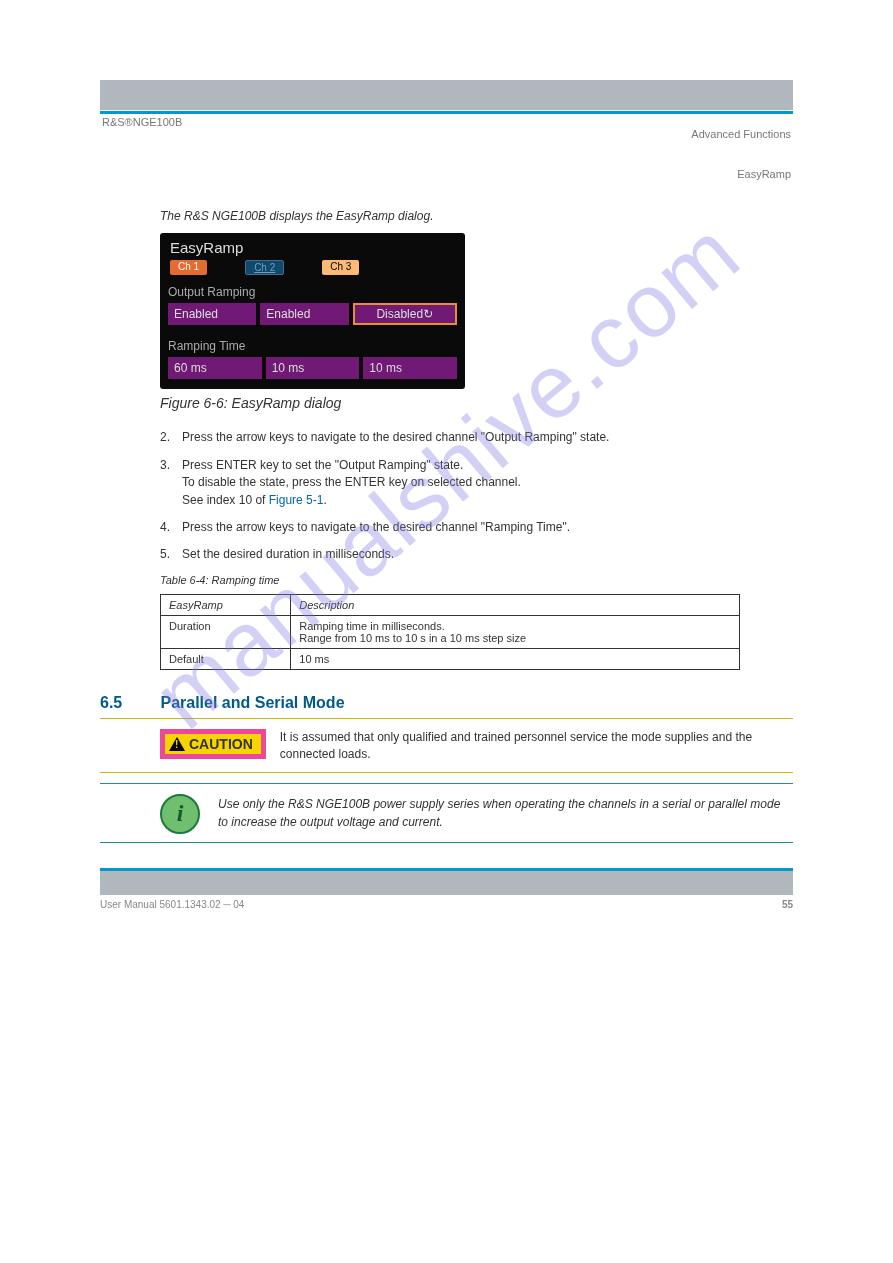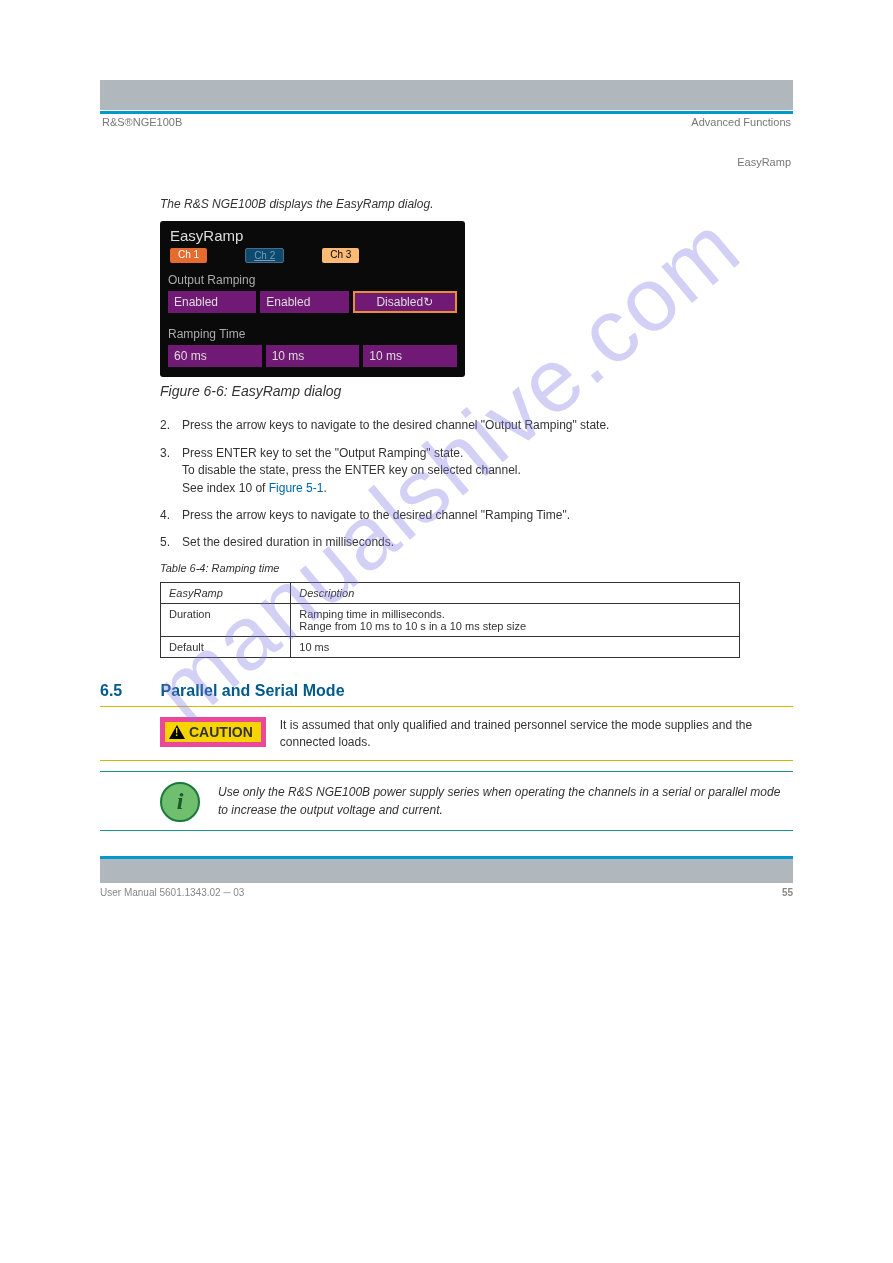--- a/index.html
+++ b/index.html
@@ -1,21 +1,21 @@
 <!DOCTYPE html>
 <html><head>
 <meta charset="utf-8">
 <style>
 * { box-sizing: border-box; margin: 0; padding: 0; }
 body { font-family: Arial, Helvetica, sans-serif; font-size: 12px; color: #333; background: #fff; width: 893px; position: relative; }
 .watermark { position: absolute; top: 50%; left: 50%; transform: translate(-50%,-50%) rotate(-40deg); font-size: 90px; color: rgba(130,120,230,0.35); font-weight: 400; pointer-events: none; z-index: 50; white-space: nowrap; letter-spacing: 2px; }
 .page { padding: 80px 100px 40px 100px; position: relative; }
 .topbar { height: 30px; background: #b0b8bd; position: relative; margin-bottom: 6px; }
 .topbar::after { content: ""; position: absolute; bottom: -4px; left: 0; right: 0; height: 3px; background: #0099cc; }
-.header-row { display: flex; justify-content: space-between; font-size: 11px; color: #777; margin: 2px 2px 28px 2px; }
+.header-row { display: flex; justify-content: space-between; font-size: 11px; color: #777; margin: 2px 2px 28px 2px; flex-direction: column; }
 .body-left { margin-left: 60px; }
 .para { line-height: 1.45; margin-bottom: 8px; font-style: italic; }
 
 .screenshot { width: 305px; background: #0a0a0a; border-radius: 3px; padding: 6px 8px 10px 8px; margin: 8px 0 6px 0; color: #c8c8c8; font-family: Arial, sans-serif; }
 .screenshot .title { color: #ddd; font-size: 15px; margin-bottom: 4px; padding-left: 2px; }
 .ch-row { display: flex; gap: 38px; margin-bottom: 10px; padding-left: 2px; }
 .ch-badge { font-size: 10px; padding: 1px 8px; border-radius: 2px; color: #000; }
 .ch1 { background: #e66b2e; color: #fff; }
 .ch2 { background: #0c4a6e; color: #7a9ab8; border: 1px solid #4a6a8a; text-decoration: underline; }
 .ch3 { background: #fdba74; }
@@ -159,18 +159,18 @@
   <hr class="hr-teal">
   <div class="info-row" style="margin-left:60px">
     <div class="info-icon">i</div>
     <div class="para" style="margin:0">Use only the R&amp;S NGE100B power supply series when operating the channels in a serial or parallel mode to increase the output voltage and current.</div>
   </div>
   <hr class="hr-teal">
 
   <div class="footer">
     <div class="footbar"></div>
     <div class="footer-row">
-      <span>User Manual 5601.1343.02 ─ 03</span>
+      <span>User Manual 5601.1343.02 ─ 04</span>
       <span style="font-weight:bold">55</span>
     </div>
   </div>
 
 </div>
 
 </body></html>

